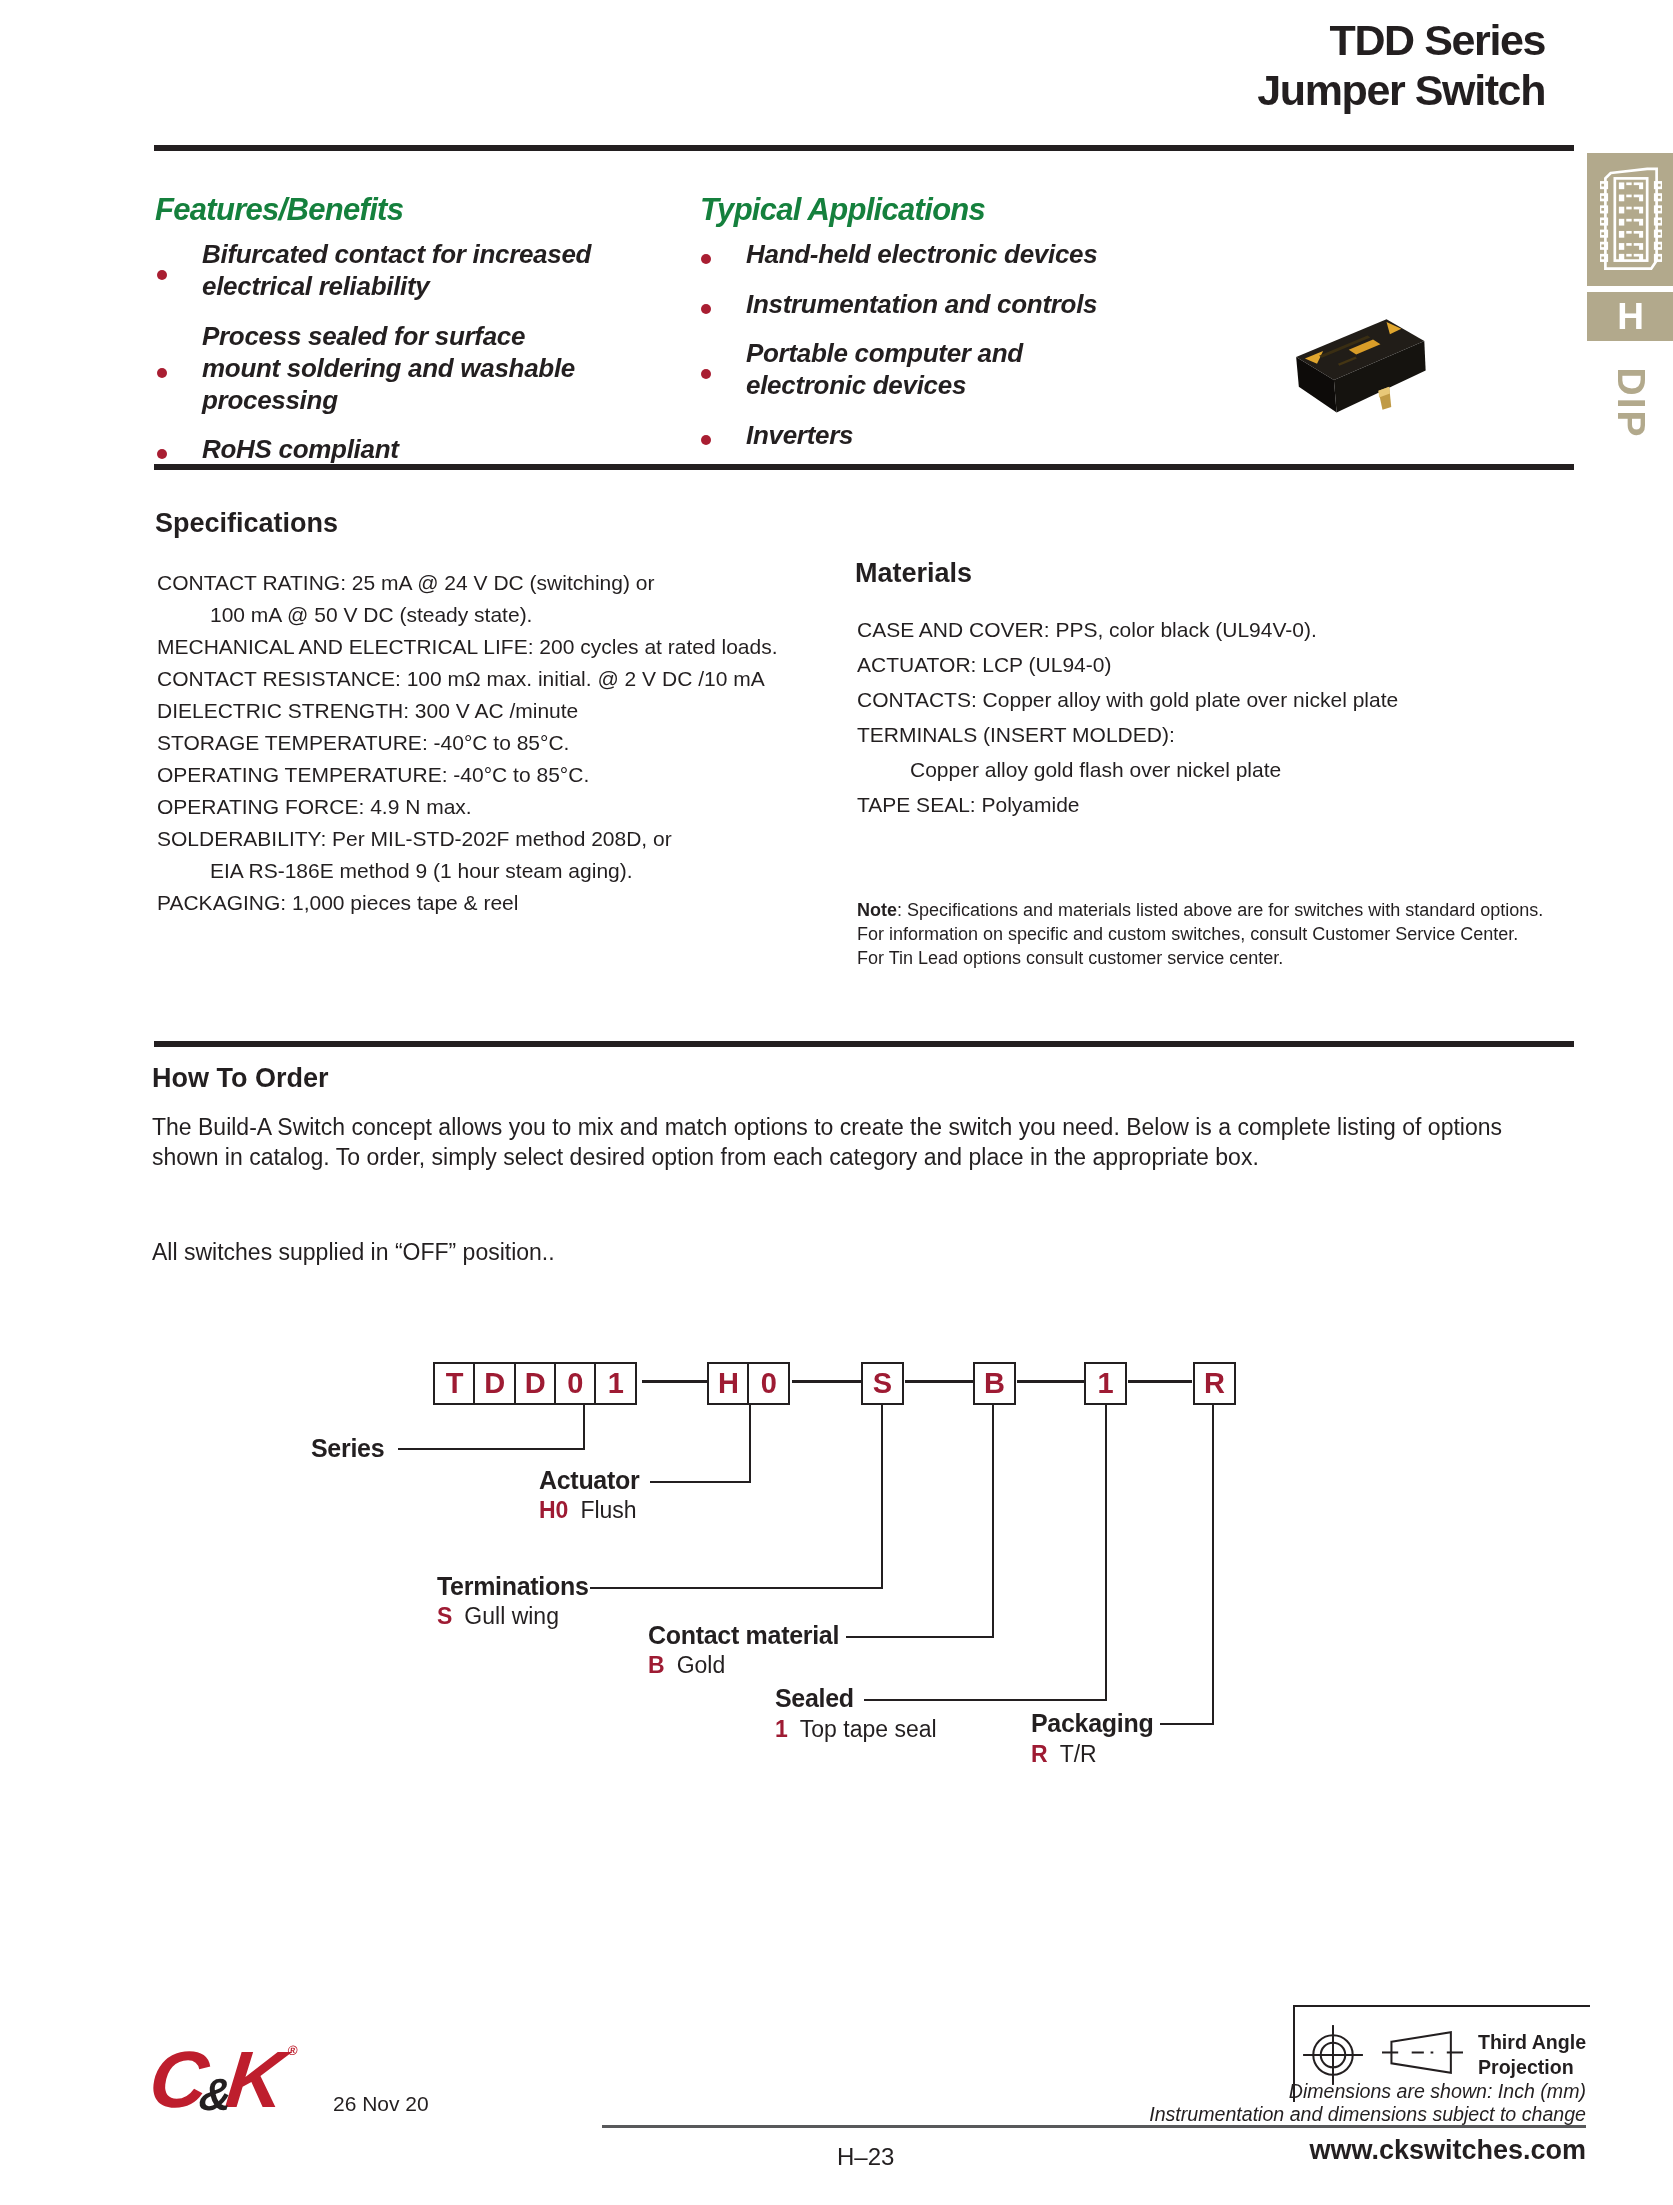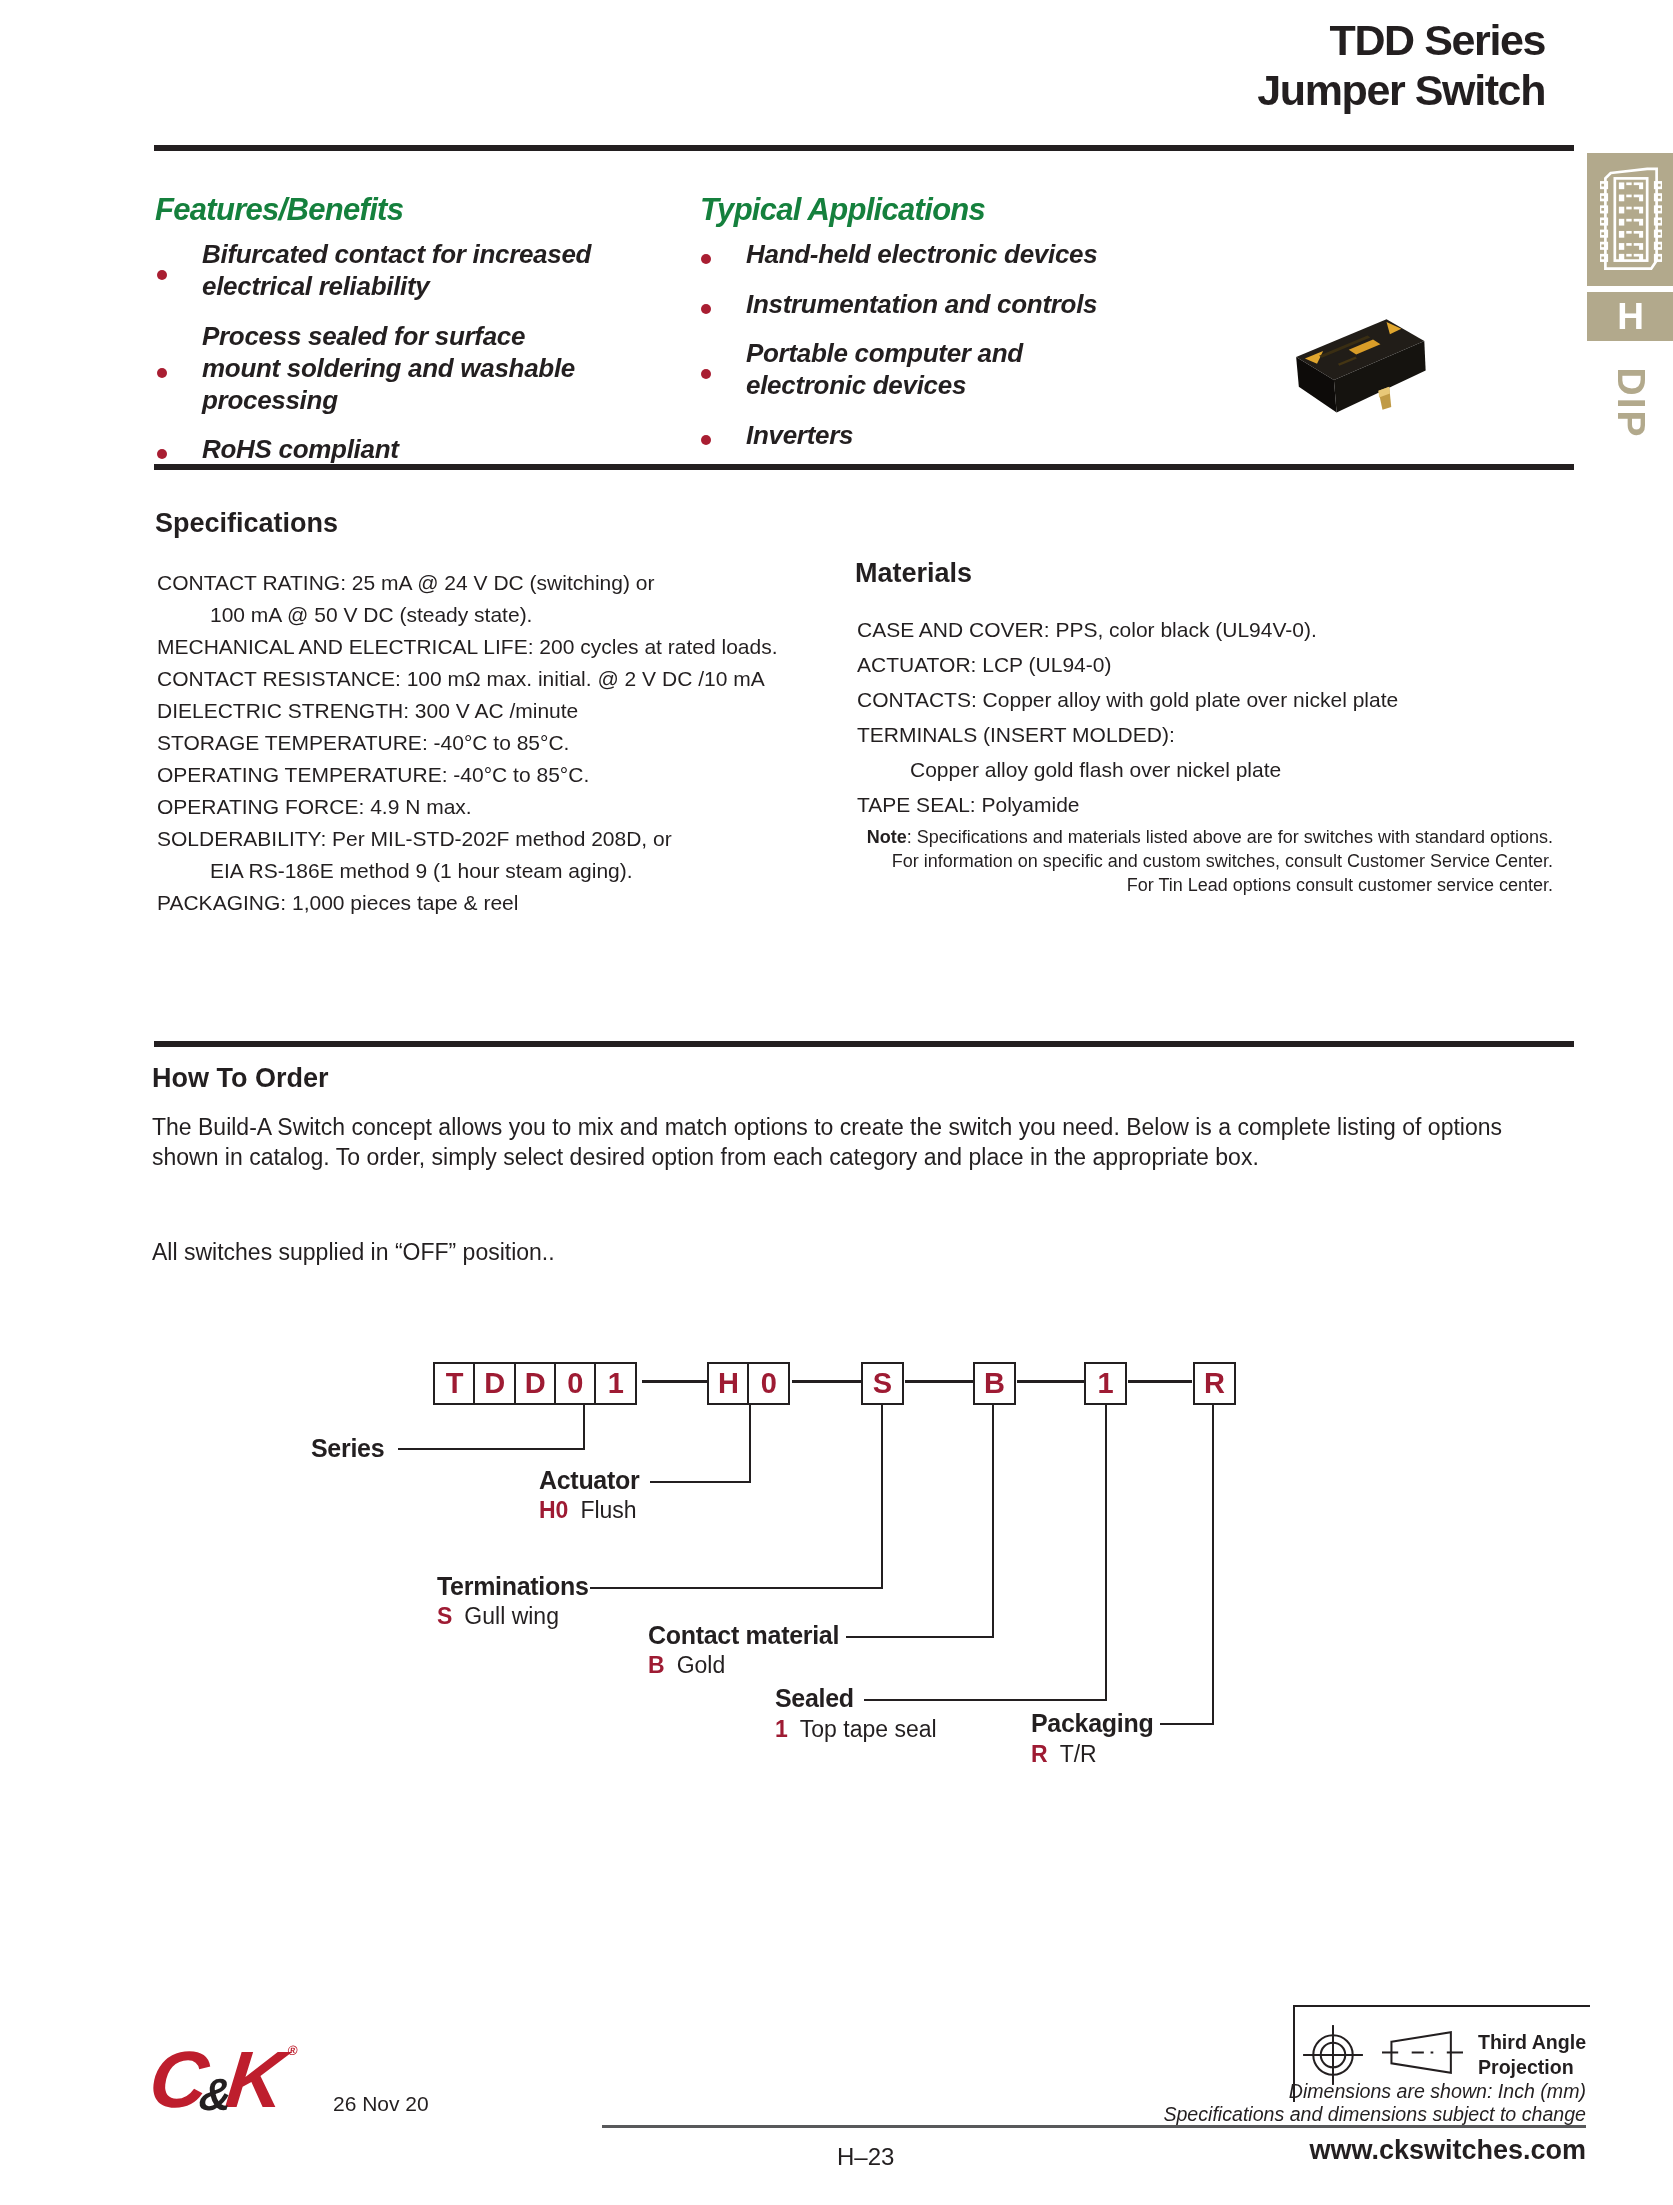--- a/index.html
+++ b/index.html
@@ -245,21 +245,21 @@
 <div class="black-heading" style="left:855px;top:558px;">Materials</div>
 <div class="text-lines mat" style="left:857px;top:612px;width:710px;" id="material-lines">
     <div>CASE AND COVER: PPS, color black (UL94V-0).</div>
     <div>ACTUATOR: LCP (UL94-0)</div>
     <div>CONTACTS: Copper alloy with gold plate over nickel plate</div>
     <div>TERMINALS (INSERT MOLDED):</div>
     <div class="indent">Copper alloy gold flash over nickel plate</div>
     <div>TAPE SEAL: Polyamide</div>
   </div>
 
-<div class="note-block" style="left:857px;top:825px;text-align:right;">
+<div class="note-block" style="left:857px;top:898px;">
   <div><b>Note</b><span>: Specifications and materials listed above are for switches with standard options.</span></div>
   <div>For information on specific and custom switches, consult Customer Service Center.</div>
   <div>For Tin Lead options consult customer service center.</div>
 </div>
 
 <div class="rule-black" style="top:1041px;"></div>
 <div class="black-heading" style="left:152px;top:1063px;">How To Order</div>
 <div class="hto-paragraph" style="left:152px;top:1112px;">The Build-A Switch concept allows you to mix and match options to create the switch you need. Below is a complete listing of options shown in catalog. To order, simply select desired option from each category and place in the appropriate box.</div>
 <div class="hto-note" style="left:152px;top:1239px;">All switches supplied in “OFF” position..</div>
 
@@ -355,21 +355,21 @@
       <line x1="96" y1="33" x2="120" y2="33"></line>
     </g>
   </svg>
   <div class="proj-label">
     <div>Third Angle</div>
     <div>Projection</div>
   </div>
 </div>
 
 <div class="dim-note" style="top:2080px;">Dimensions are shown: Inch (mm)</div>
-<div class="dim-note" style="top:2103px;">Specifications and dimensions subject to change</div>
+<div class="dim-note" style="top:2103px;">Instrumentation and dimensions subject to change</div>
 <div class="rule-gray"></div>
 <div class="website">www.ckswitches.com</div>
 <div class="page-num">H–23</div>
 
 <div class="logo">
   <span class="logo-c">C</span>
   <span class="logo-amp">&amp;</span>
   <span class="logo-k">K</span>
   <span class="logo-reg">®</span>
 </div>

